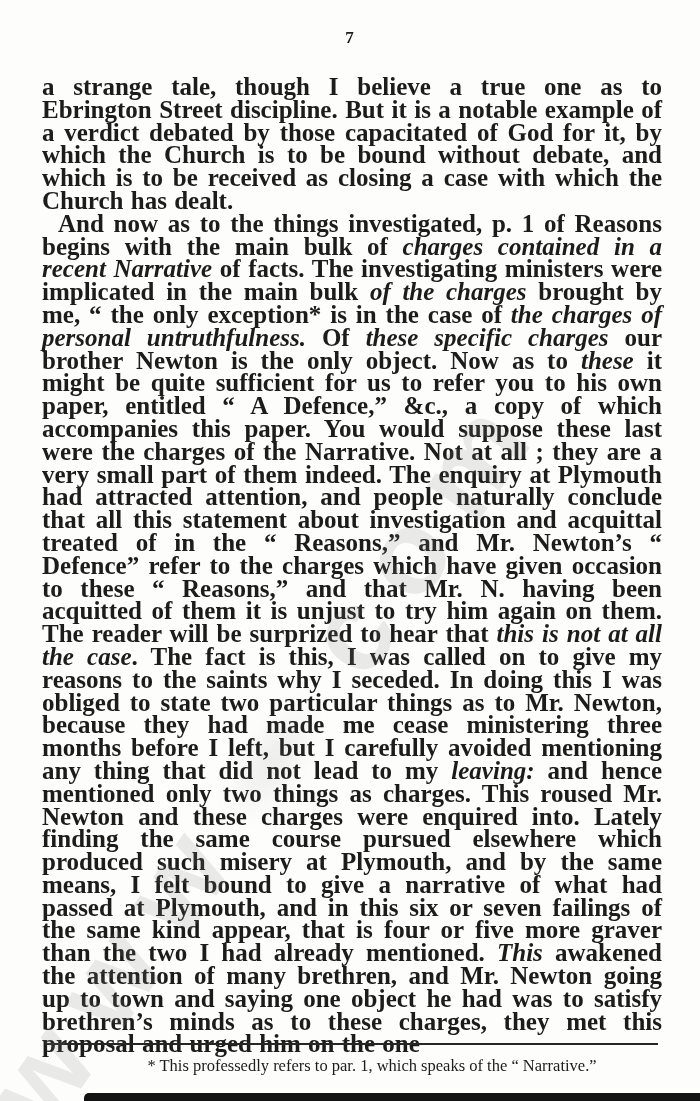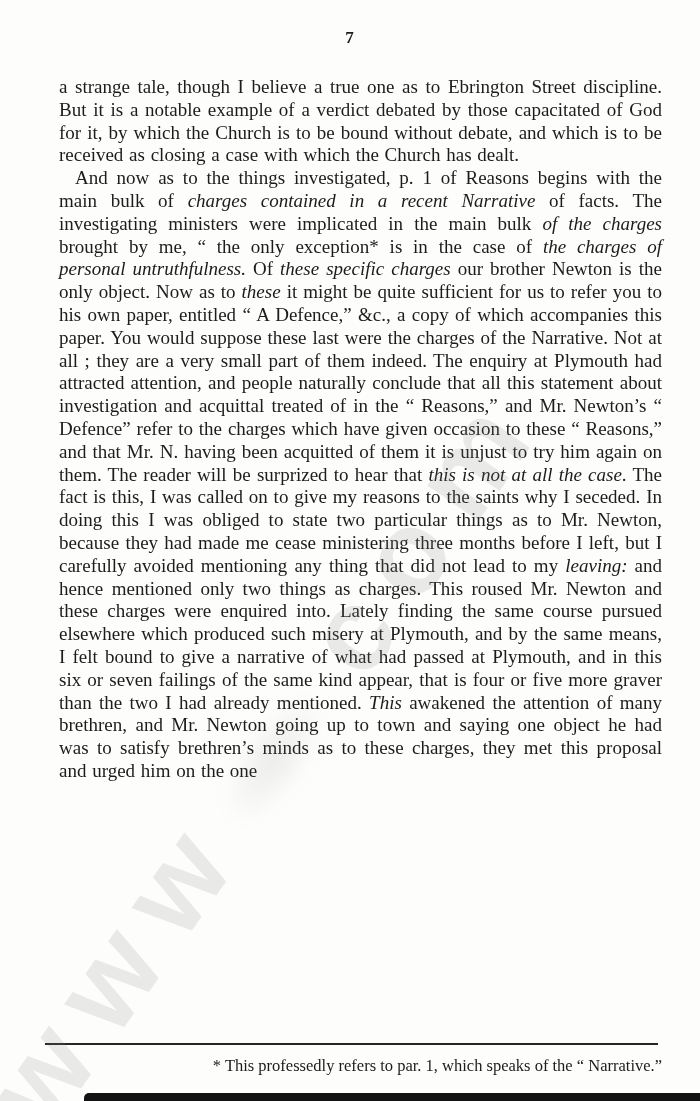--- a/index.html
+++ b/index.html
@@ -11,37 +11,38 @@
     overflow:hidden;
     font-family:"Liberation Serif", serif;
     color:#1c1c1c;
   }
   .page-number{
     position:absolute;top:28px;left:0;right:0;
     text-align:center;font-weight:700;font-size:17px;
     letter-spacing:1px;
   }
   .body-text{
-    position:absolute;top:76px;left:59px;right:38px;
+    position:absolute;top:76px;left:42px;right:38px;
     text-align:justify;
-    font-size:19px;line-height:22.8px;
+    font-size:25px;line-height:22.8px;
     word-spacing:1px;
+    font-weight:bold;
   }
   .body-text p{margin:0;}
   .body-text p.indent{text-indent:16px;}
   .body-text i{font-style:italic;}
   .footnote-rule{
     position:absolute;top:1043px;left:45px;width:613px;height:2px;
     background:#262626;
   }
   .footnote{
     position:absolute;top:1055px;left:42px;right:38px;
     font-size:16.5px;line-height:21px;
     padding-left:40px;
-    text-align:right;
+    text-align:center;
   }
   .scan-edge-bottom{
     position:absolute;bottom:0;left:84px;right:0;height:8px;
     background:#131313;border-top-left-radius:5px;
   }
   .watermark{
     position:absolute;left:14px;top:1045px;width:1250px;
     transform:rotate(-55deg);
     transform-origin:0 50%;
     font-family:"Liberation Sans", sans-serif;

